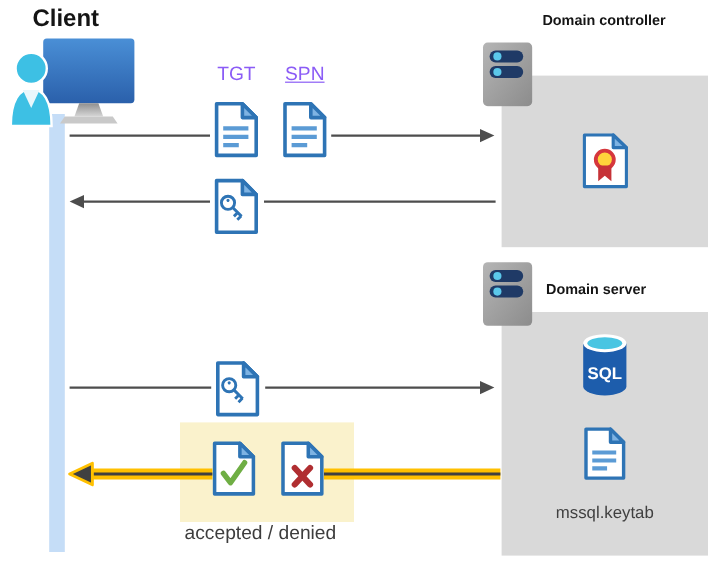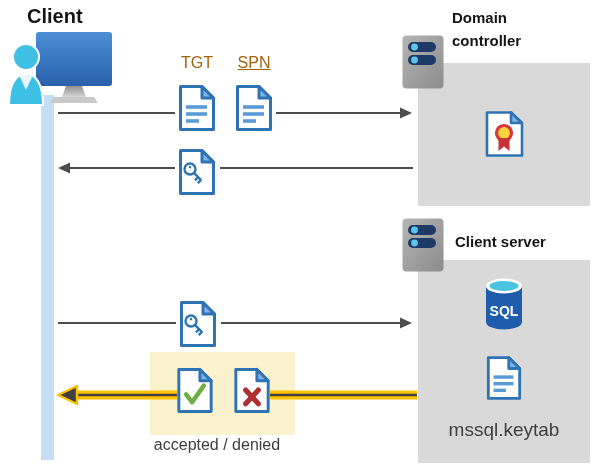--- a/index.html
+++ b/index.html
@@ -1,23 +1,23 @@
 <!DOCTYPE html>
 <html><head>
 <meta charset="utf-8">
 <style>
   html,body{margin:0;padding:0;background:#fff;}
   #stage{
     position:relative;width:600px;height:468px;background:#fff;overflow:hidden;
     font-family:"Liberation Sans", sans-serif;color:#1a1a1a;
   }
   .abs{position:absolute;}
-  .title{font-weight:bold;font-size:15px;line-height:23px;color:#151515;}
-  .lbl{font-size:16px;color:#a16207;text-align:center;}
-  .biglbl{font-size:19px;color:#3d3d3d;text-align:center;}
+  .title{font-weight:bold;font-size:12px;line-height:23px;color:#151515;}
+  .lbl{font-size:16px;color:#8b5cf6;text-align:center;}
+  .biglbl{font-size:14px;color:#3d3d3d;text-align:center;}
   .graybox{background:#d9d9d9;}
   .highlight{background:#faf2cc;}
   .lifeline{background:#c5ddf7;}
   svg{display:block;}
 </style>
 </head>
 <body>
 
 <div id="stage">
 
@@ -154,21 +154,21 @@
     <rect x="6" y="20" width="28" height="10" rx="5" fill="#1f3a66"></rect>
       <circle cx="12.5" cy="25" r="3.4" fill="#5bc8ea"></circle>
   </svg>
   <svg class="abs" style="left:484px;top:110px;" width="41" height="48" viewBox="0 0 41 48">
     <path d="M3,2.5 H27 L38,13 V45.5 H3 Z" fill="#fff" stroke="#2e74b5" stroke-width="2.6" stroke-linejoin="round"></path>
     <path d="M27,2.5 V13 H38 Z" fill="#7eb3e3" stroke="#2e74b5" stroke-width="2.6" stroke-linejoin="round"></path>
     <circle cx="20" cy="23" r="7.5" fill="#ffd43b" stroke="#d6373c" stroke-width="3.2"></circle>
     <polygon points="14.5,28 25.5,28 25.5,41 20,36.5 14.5,41" fill="#c63237"></polygon>
   </svg>
 
-  <div class="abs title" style="left:455px;top:230px;width:130px;">Client server</div>
+  <div class="abs title" style="left:455px;top:230px;width:130px;">Domain server</div>
   <svg class="abs" style="left:402px;top:218px;" width="42" height="54" viewBox="0 0 42 54">
     <rect x="0.5" y="0.5" width="41" height="53" rx="4" fill="url(#sgrad)"></rect>
     <rect x="6" y="7" width="28" height="10" rx="5" fill="#1f3a66"></rect>
       <circle cx="12.5" cy="12" r="3.4" fill="#5bc8ea"></circle>
     <rect x="6" y="20" width="28" height="10" rx="5" fill="#1f3a66"></rect>
       <circle cx="12.5" cy="25" r="3.4" fill="#5bc8ea"></circle>
   </svg>
   <svg class="abs" style="left:484px;top:277px;" width="40" height="54" viewBox="0 0 40 54">
     <path d="M2,9 L2,45 A18,7.5 0 0 0 38,45 L38,9 Z" fill="#1d5dac"></path>
     <ellipse cx="20" cy="9" rx="18" ry="7.5" fill="#fff"></ellipse>

